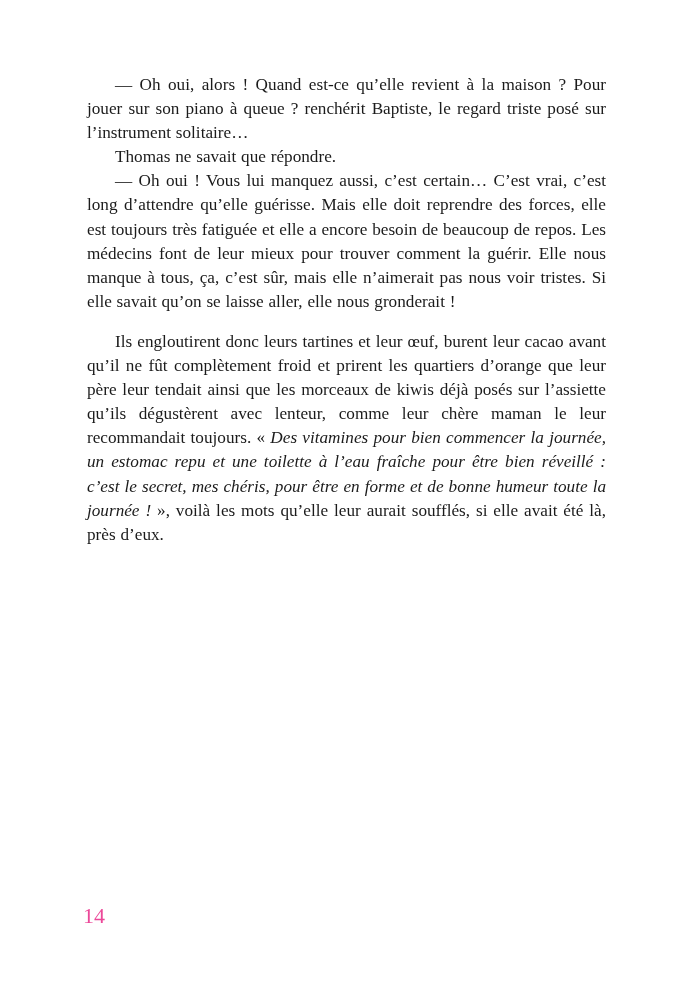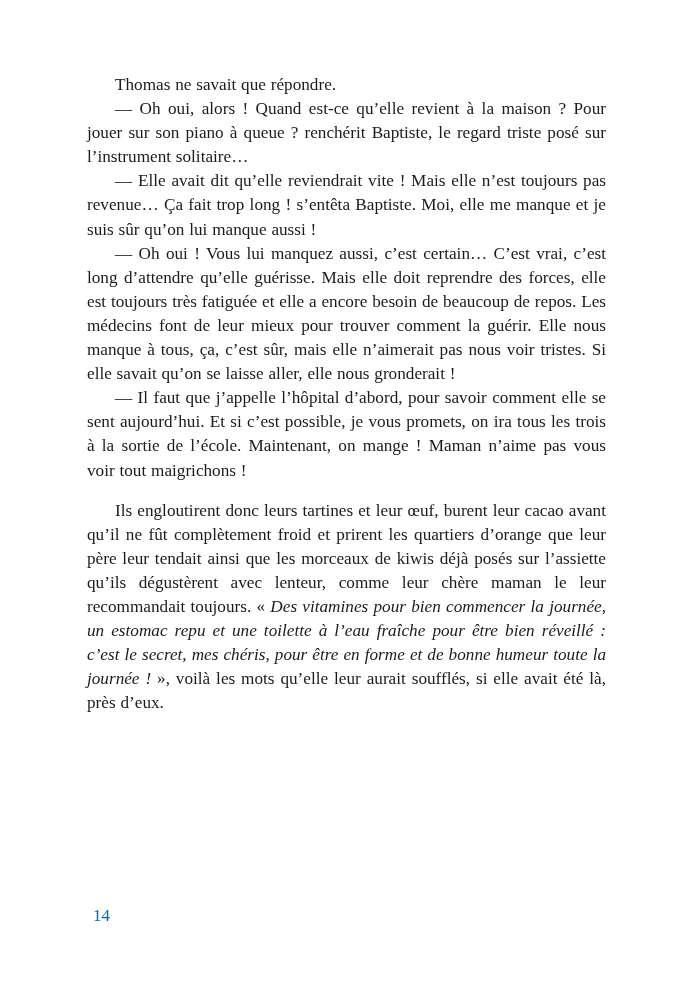--- a/index.html
+++ b/index.html
@@ -35,44 +35,42 @@
     word-spacing: 0.5px;
   }
   .para.gap-before {
     margin-top: 16px;
   }
   .para em {
     font-style: italic;
   }
   .page-number {
     position: absolute;
-    left: 93px;
+    left: 83px;
     top: 906px;
-    font-size: 17px;
+    font-size: 22px;
     line-height: 20px;
-    color: #0369a1;
+    color: #ec4899;
   }
 </style>
 </head>
 <body>
 
 <div class="book-page">
 
   <div class="text-block">
 
+    <p class="para">— Oh oui, alors ! Quand est-ce qu’elle revient à la maison ? Pour jouer sur son piano à queue ? renchérit Baptiste, le regard triste posé sur l’instrument solitaire…</p>
+
     <p class="para">Thomas ne savait que répondre.</p>
 
-    <p class="para">— Oh oui, alors ! Quand est-ce qu’elle revient à la maison ? Pour jouer sur son piano à queue ? renchérit Baptiste, le regard triste posé sur l’instrument solitaire…</p>
-
-    <p class="para">— Elle avait dit qu’elle reviendrait vite ! Mais elle n’est toujours pas revenue… Ça fait trop long ! s’entêta Baptiste. Moi, elle me manque et je suis sûr qu’on lui manque aussi !</p>
 
     <p class="para">— Oh oui ! Vous lui manquez aussi, c’est certain… C’est vrai, c’est long d’attendre qu’elle guérisse. Mais elle doit reprendre des forces, elle est toujours très fatiguée et elle a encore besoin de beaucoup de repos. Les médecins font de leur mieux pour trouver comment la guérir. Elle nous manque à tous, ça, c’est sûr, mais elle n’aimerait pas nous voir tristes. Si elle savait qu’on se laisse aller, elle nous gronderait !</p>
 
 
-    <p class="para">— Il faut que j’appelle l’hôpital d’abord, pour savoir comment elle se sent aujourd’hui. Et si c’est possible, je vous promets, on ira tous les trois à la sortie de l’école. Maintenant, on mange ! Maman n’aime pas vous voir tout maigrichons !</p>
 
     <p class="para gap-before"><span>Ils engloutirent donc leurs tartines et leur œuf, burent leur cacao avant qu’il ne fût complètement froid et prirent les quartiers d’orange que leur père leur tendait ainsi que les morceaux de kiwis déjà posés sur l’assiette qu’ils dégustèrent avec lenteur, comme leur chère maman le leur recommandait toujours. « </span><em>Des vitamines pour bien commencer la journée, un estomac repu et une toilette à l’eau fraîche pour être bien réveillé : c’est le secret, mes chéris, pour être en forme et de bonne humeur toute la journée !</em><span> », voilà les mots qu’elle leur aurait soufflés, si elle avait été là, près d’eux.</span></p>
 
 
   </div>
 
   <div class="page-number">14</div>
 
 </div>
 

